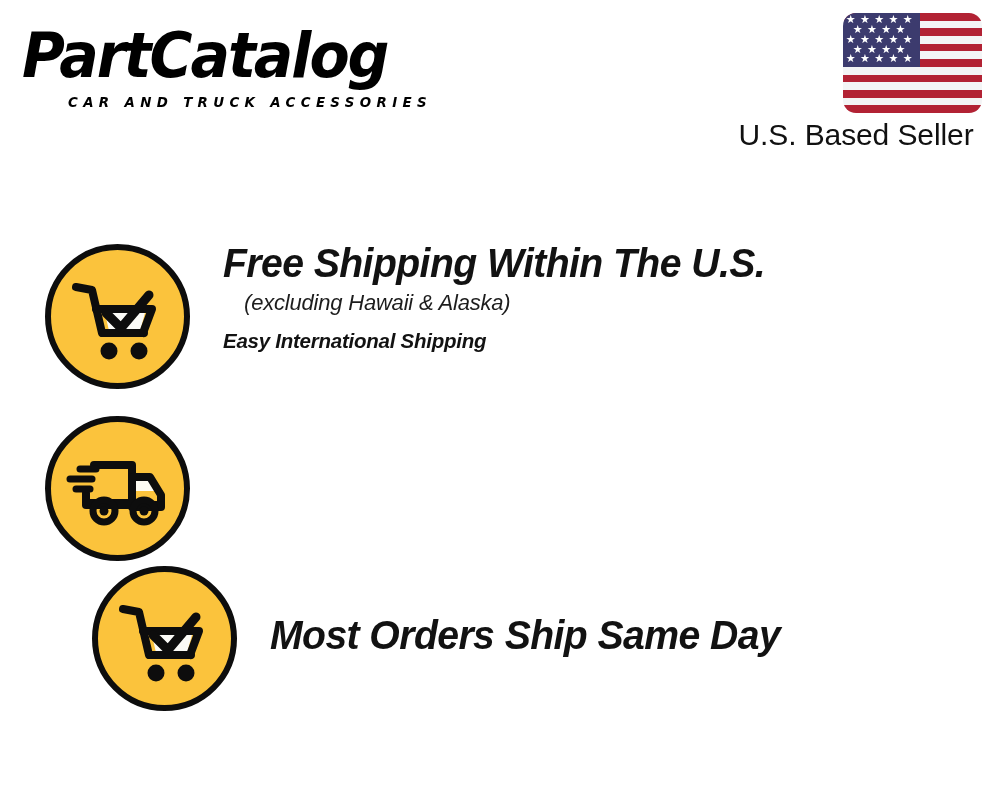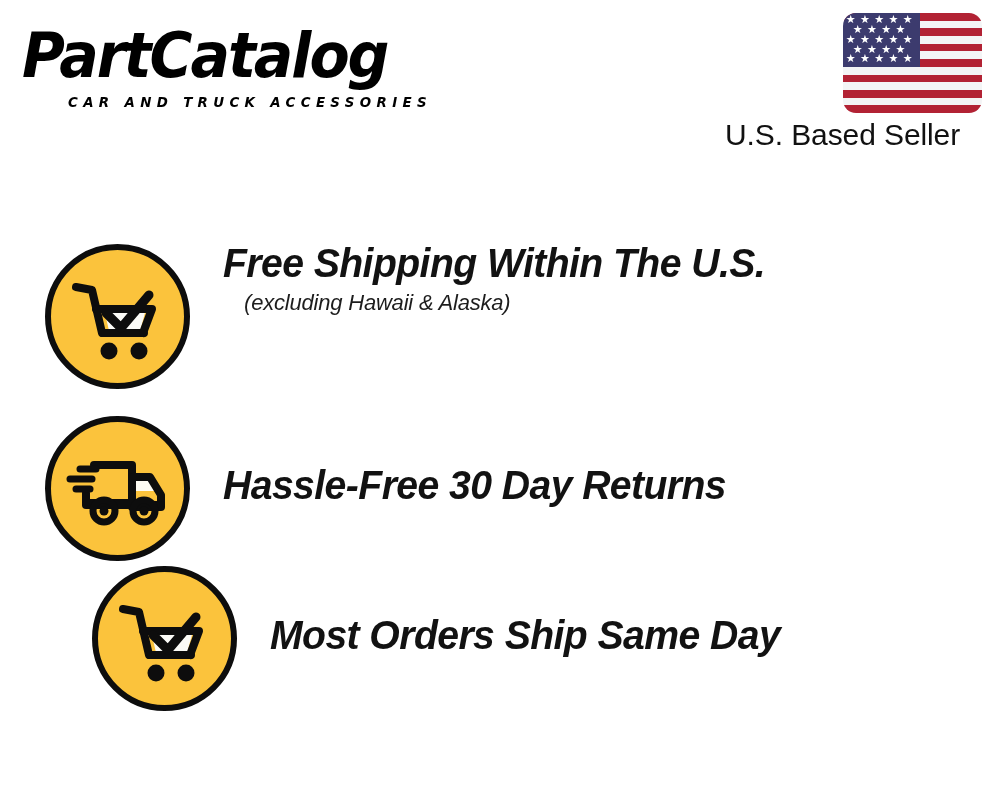--- a/index.html
+++ b/index.html
@@ -85,21 +85,21 @@
     line-height: 11px;
     transform: translate(-50%, -50%);
   }
 
   
   #us-based-seller {
     position: absolute;
     left: 725px;
     top: 118px;
     width: 262px;
-    text-align: left;
+    text-align: center;
     font-family: "Liberation Sans", sans-serif;
     font-weight: 400;
     font-size: 30px;
     line-height: 34px;
     letter-spacing: -0.1px;
     color: #111111;
     white-space: nowrap;
   }
 
   
@@ -246,20 +246,21 @@
 
       <path d="M38 42 L53 57 L81 24" fill="none" stroke="#0d0d0d" stroke-width="9" stroke-linecap="round" stroke-linejoin="round"></path>
 
       <circle cx="41" cy="80" r="8.5" fill="#0d0d0d"></circle>
       <circle cx="71" cy="80" r="8.5" fill="#0d0d0d"></circle>
     </svg>
   </div>
   <div class="feature-text">
     <div class="headline">Free Shipping Within The U.S.</div>
     <div class="subline">(excluding Hawaii &amp; Alaska)</div>
+    <div class="subhead-bold">Easy International Shipping</div>
   </div>
 </div>
 
 <div class="feature-row" id="feature-row-returns">
   <div class="badge">
     <svg width="104" height="80" viewBox="0 0 104 80" aria-hidden="true">
 
       <polygon points="70,26 84,26 89,42 70,42" fill="#fdfbf2"></polygon>
 
       <path d="M28 16 H66 V54 H20 V44" fill="none" stroke="#0d0d0d" stroke-width="8" stroke-linejoin="round" stroke-linecap="round"></path>
@@ -270,23 +271,20 @@
 
       <path d="M14 20 H30" stroke="#0d0d0d" stroke-width="7" stroke-linecap="round"></path>
       <path d="M4 30 H26" stroke="#0d0d0d" stroke-width="7" stroke-linecap="round"></path>
       <path d="M10 40 H24" stroke="#0d0d0d" stroke-width="7" stroke-linecap="round"></path>
 
       <circle cx="38" cy="62" r="11" fill="none" stroke="#0d0d0d" stroke-width="7"></circle>
       <circle cx="38" cy="62" r="4.5" fill="#0d0d0d"></circle>
       <circle cx="78" cy="62" r="11" fill="none" stroke="#0d0d0d" stroke-width="7"></circle>
       <circle cx="78" cy="62" r="4.5" fill="#0d0d0d"></circle>
     </svg>
-  </div>
-  <div class="feature-text">
-    <div class="headline">Hassle-Free 30 Day Returns</div>
   </div>
 </div>
 
 <div class="feature-row" id="feature-row-sameday">
   <div class="badge">
     <svg width="100" height="92" viewBox="0 0 100 92" aria-hidden="true">
       <polygon points="36,38 78,38 71,64 42,64" fill="#fbfbf7"></polygon>
       <path d="M8 16 L24 19 L34 62 L76 62" fill="none" stroke="#0d0d0d" stroke-width="8" stroke-linecap="round" stroke-linejoin="round"></path>
       <path d="M28 38 L84 38 L75 62" fill="none" stroke="#0d0d0d" stroke-width="8" stroke-linecap="round" stroke-linejoin="round"></path>
       <path d="M38 42 L53 57 L81 24" fill="none" stroke="#0d0d0d" stroke-width="9" stroke-linecap="round" stroke-linejoin="round"></path>

